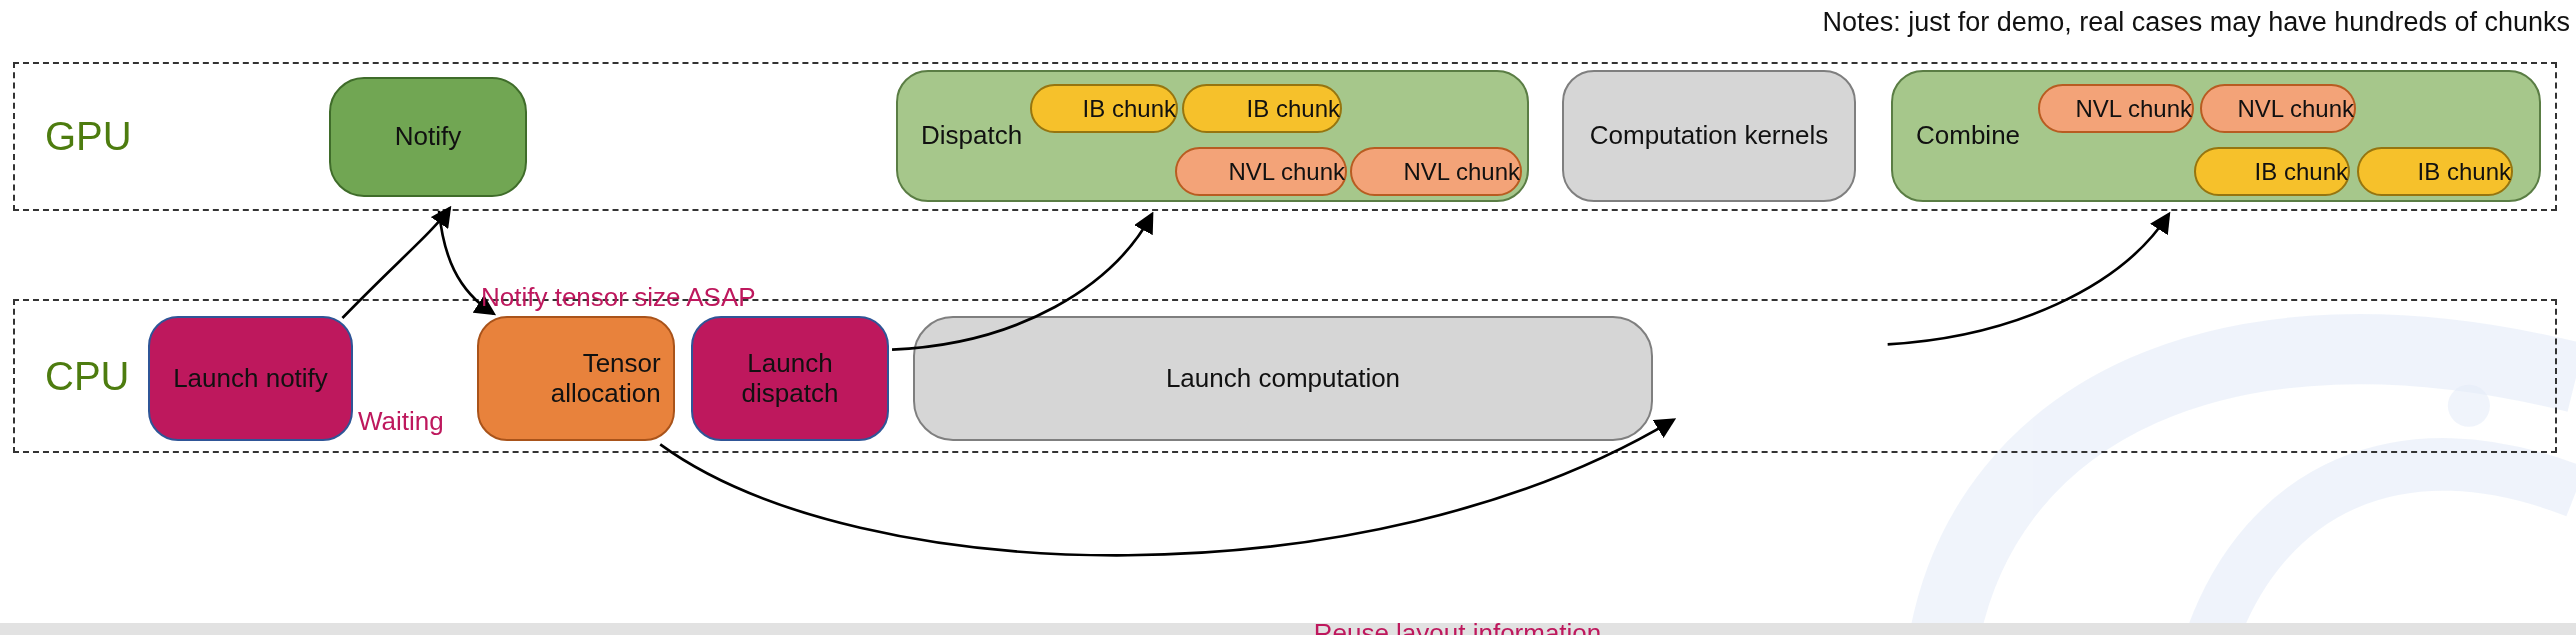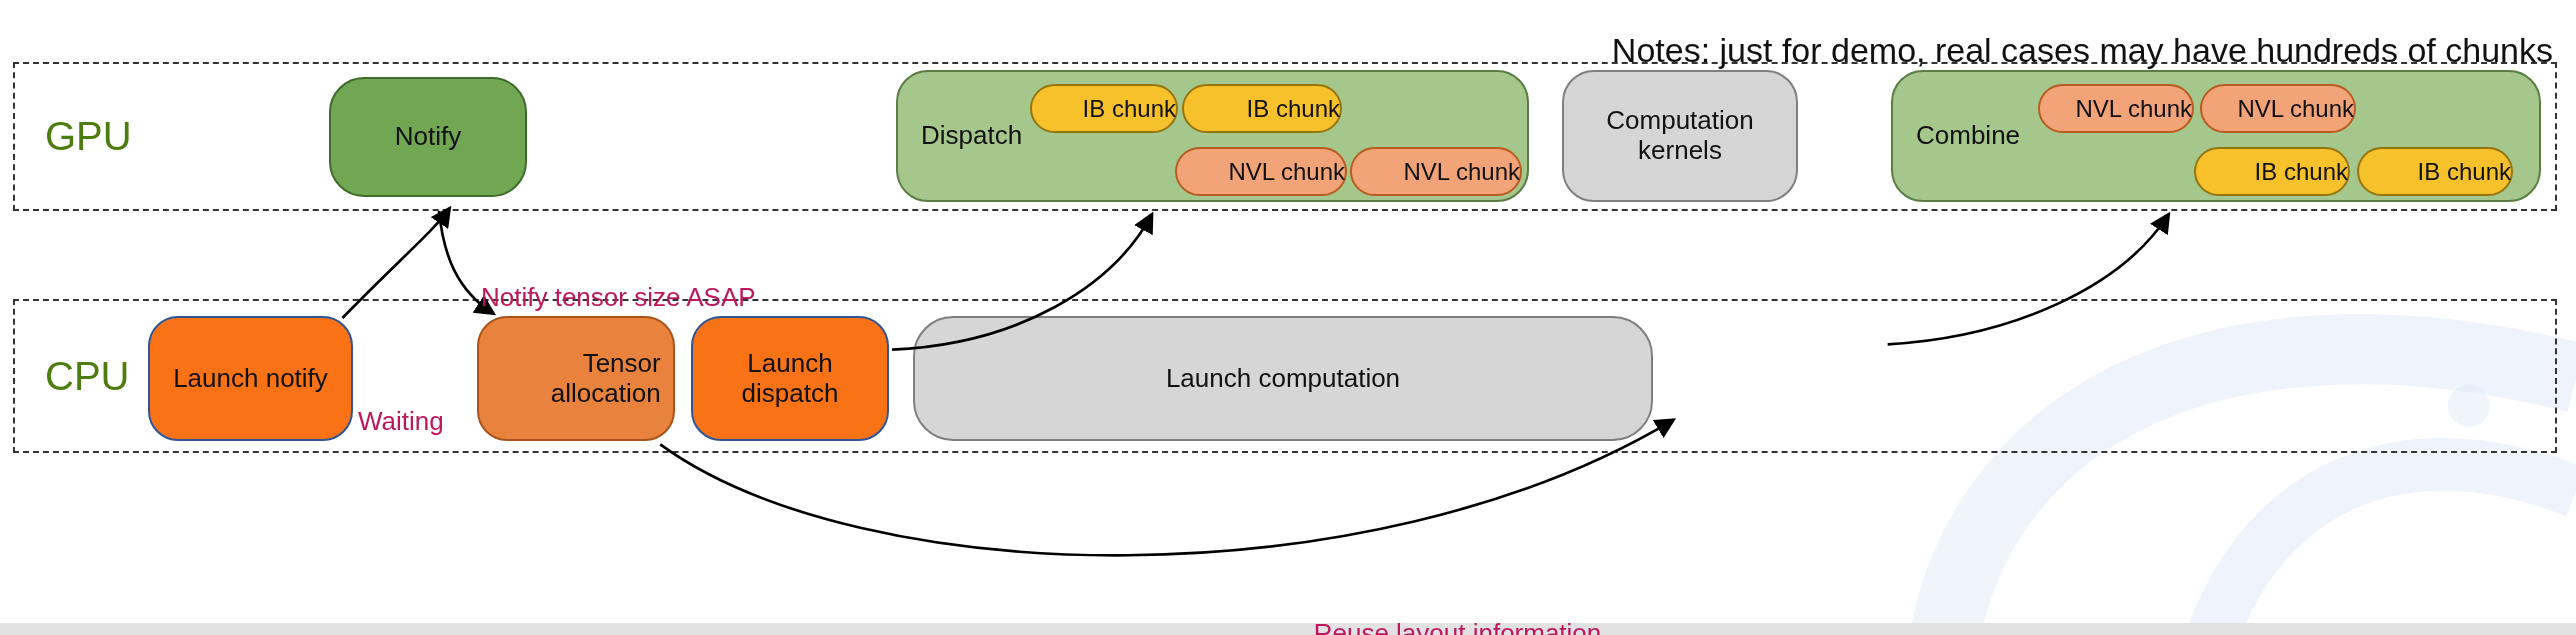--- a/index.html
+++ b/index.html
@@ -15,43 +15,42 @@
   }
   .lane-label{
     position:absolute;left:30px;top:0;bottom:0;display:flex;align-items:center;
     font-size:40px;color:#4d7c0f;z-index:2;
   }
   .block{
     position:absolute;display:flex;align-items:center;justify-content:center;
     text-align:center;box-sizing:border-box;border:2.6px solid #555;
     font-size:26px;line-height:1.15;z-index:2;padding:0 12.3px;
   }
-  .blue{background:#f97316;border-color:#2f5597;}
+  .blue{background:#be185d;border-color:#2f5597;}
   .green{background:#71a653;border-color:#3f6c2a;}
   .lightgreen{background:#a6c78b;border-color:#5a7d44;}
   .orange{background:#e8823c;border-color:#a9531a;}
   .gray{background:#d6d6d6;border-color:#7f7f7f;}
   .container-label{
     position:absolute;left:23px;top:0;bottom:0;display:flex;align-items:center;
     font-size:26px;
   }
   .chunk{
     position:absolute;display:flex;align-items:center;justify-content:flex-end;
     box-sizing:border-box;border:2.6px solid;border-radius:24.6px;
     font-size:24px;white-space:nowrap;
   }
   .chunk.ib{background:#f6c12b;border-color:#96750f;}
   .chunk.nvl{background:#f3a378;border-color:#b85c21;}
   .annotation{
     position:absolute;font-size:26px;color:#be185d;z-index:4;white-space:nowrap;margin-top:43px;
   }
   .note{
-    position:absolute;top:7px;right:23px;font-size:34px;color:#111;z-index:4;
+    position:absolute;top:7px;right:6px;font-size:27px;color:#111;z-index:4;
     white-space:nowrap;
-    margin-top:24px;
   }
   .arrows{z-index:3;pointer-events:none;}
   .bottom-strip{
     position:absolute;left:0;right:0;bottom:0;height:13px;background:#e2e2e2;z-index:1;
   }
 </style>
 </head>
 <body>
 
 <div class="canvas">
@@ -87,21 +86,21 @@
       <span>IB chunk</span>
     </div>
     <div class="chunk nvl" style="left:277px;top:75px;width:172px;height:49px;">
       <span>NVL chunk</span>
     </div>
     <div class="chunk nvl" style="left:452px;top:75px;width:172px;height:49px;">
       <span>NVL chunk</span>
     </div>
   </div>
 
-  <div class="block gray" style="left:1562px;top:70px;width:236px;height:132px;border-radius:32px;">
+  <div class="block gray" style="left:1562px;top:70px;width:294px;height:132px;border-radius:32px;">
     <span>Computation kernels</span>
   </div>
 
   <div class="block lightgreen" style="left:1891px;top:70px;width:650px;height:132px;border-radius:32px;">
     <div class="container-label">Combine</div>
     <div class="chunk nvl" style="left:145px;top:12.3px;width:156px;height:49px;">
       <span>NVL chunk</span>
     </div>
     <div class="chunk nvl" style="left:307px;top:12.3px;width:156px;height:49px;">
       <span>NVL chunk</span>

